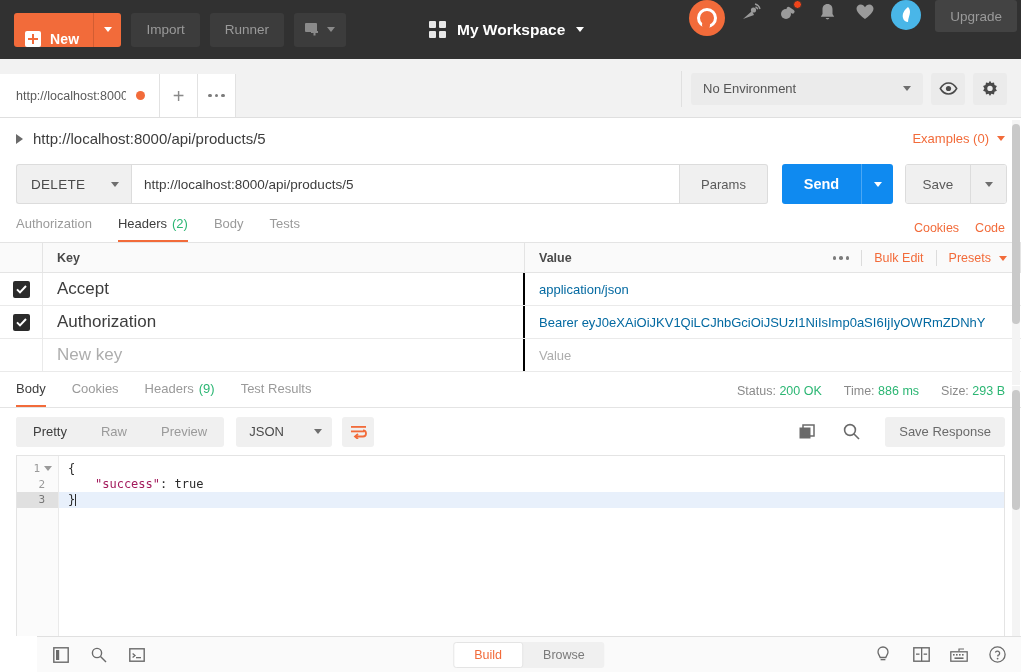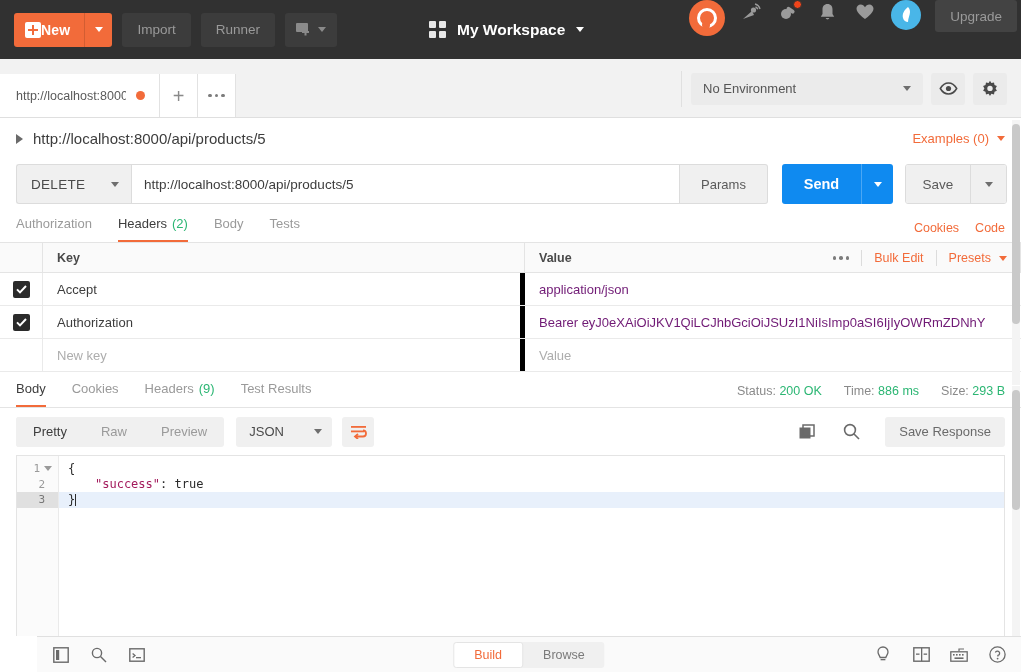--- a/index.html
+++ b/index.html
@@ -14,21 +14,21 @@
 
   
   .topbar {
     height: 59px; background: #313131; display: flex; align-items: center;
     padding: 0 14px; flex: 0 0 59px; position: relative;
   }
   .btn-new {
     display: flex; align-items: center; height: 34px; background: #f26b3a;
     border-radius: 3px; overflow: hidden; cursor: pointer;
   }
-  .btn-new .main { display: flex; align-items: center; padding: 0 14px 0 11px; height: 34px; }
+  .btn-new .main { display: flex; align-items: flex-end; padding: 0 14px 0 11px; height: 34px; gap: 9px; }
   .btn-new .plus {
     width: 16px; height: 16px; background: #ffffff; border-radius: 2px;
     position: relative;
   }
   .btn-new .plus::before, .btn-new .plus::after {
     content: ""; position: absolute; background: #f26b3a;
   }
   .btn-new .plus::before { left: 7px; top: 3px; width: 2px; height: 10px; }
   .btn-new .plus::after { top: 7px; left: 3px; height: 2px; width: 10px; }
   .btn-new .label { color: #fff; font-size: 14px; font-weight: bold; letter-spacing: .2px; }
@@ -190,26 +190,26 @@
     border-right: 1px solid #eaeaea; flex: 0 0 43px;
   }
   .kv-head .cb-cell { border-right: 1px solid #e4e4e4; }
   .cbx {
     width: 17px; height: 17px; background: #2b2b2b; border-radius: 2px; display: flex;
     align-items: center; justify-content: center; cursor: pointer;
   }
   .cbx svg { display: block; }
   .k-cell {
     flex: 0 0 482px; height: 100%; display: flex; align-items: center; padding: 0 0 0 14px;
-    border-right: 5px solid #000000; font-size: 13px; color: #3d3d3d;
+    border-right: 2px solid #000000; font-size: 17px; color: #3d3d3d;
   }
   .kv-head .k-cell, .kv-head .v-cell { border-right: 1px solid #e4e4e4; font-size: 12.5px; font-weight: bold; color: #4a4a4a; }
   .v-cell {
     flex: 1; height: 100%; display: flex; align-items: center; padding: 0 10px 0 14px;
-    font-size: 13px; color: #701a75; overflow: hidden; white-space: nowrap;
+    font-size: 13px; color: #0369a1; overflow: hidden; white-space: nowrap;
   }
   .ph { color: #adadad; }
   .kv-head-actions {
     position: absolute; right: 14px; display: flex; align-items: center; gap: 0; height: 30px;
   }
   .kv-head-actions .sep { width: 1px; height: 16px; background: #dcdcdc; margin: 0 12px; }
   .kv-head-actions .lnk { color: #f26b3a; font-size: 12.5px; cursor: pointer; }
   .v-cell-trunc { max-width: 460px; text-overflow: ellipsis; overflow: hidden; }
 
   

